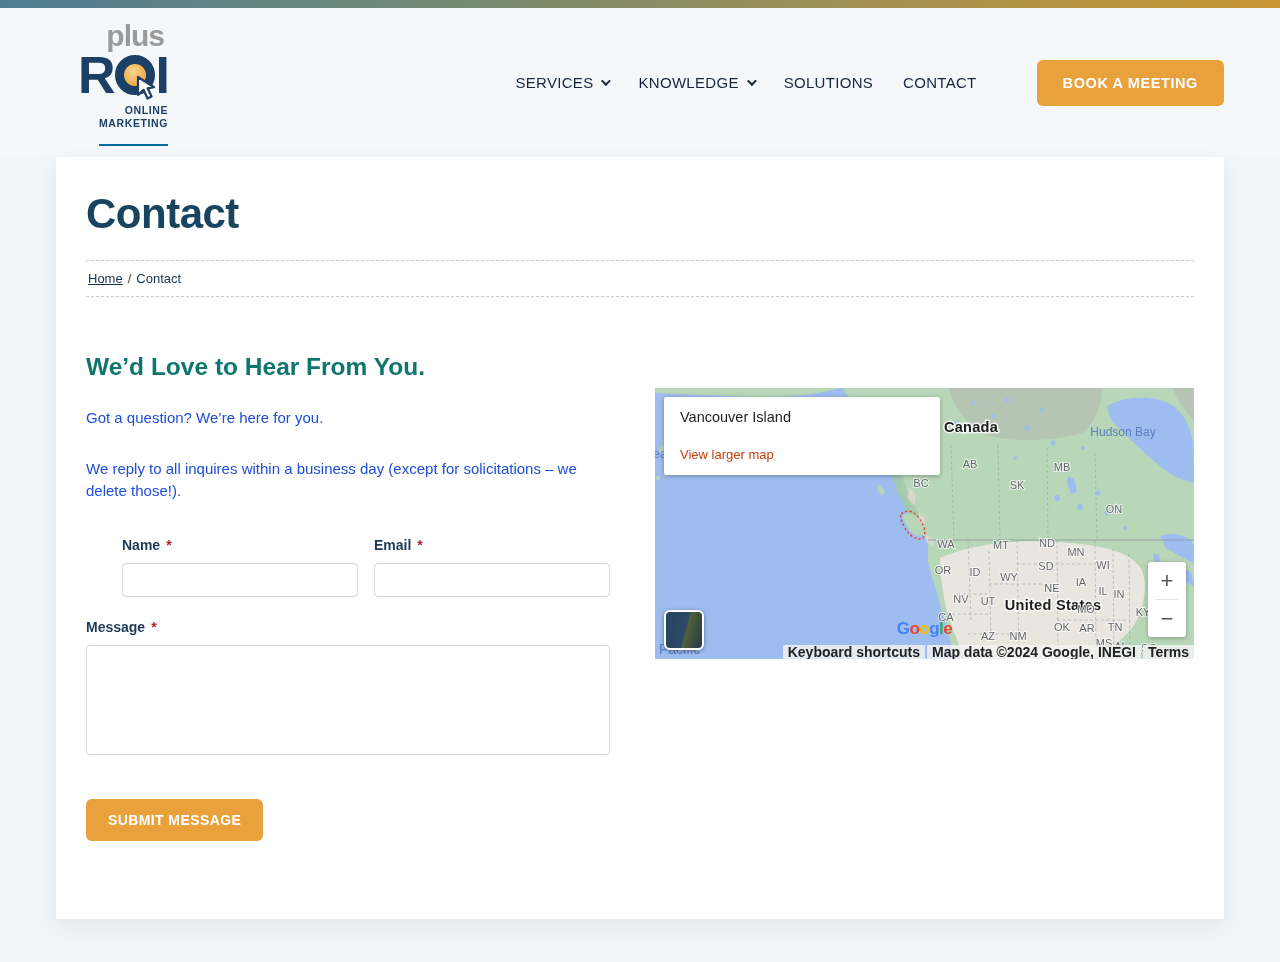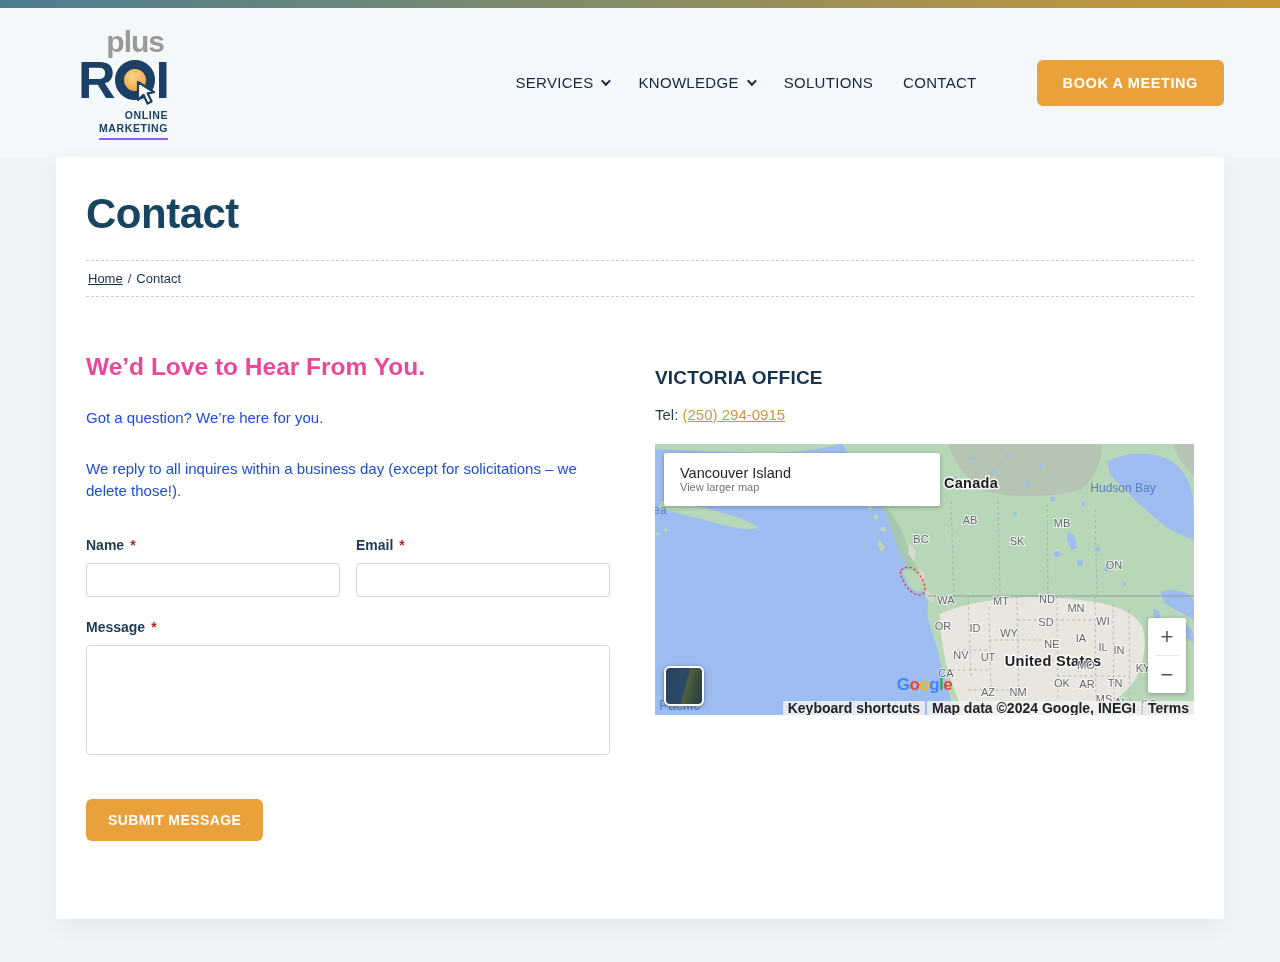--- a/index.html
+++ b/index.html
@@ -14,43 +14,43 @@
   
   .header { height:149px; background:#f4f8fa; display:flex; align-items:center; padding:0 56px; }
   .logo { display:flex; flex-direction:column; align-items:flex-end; width:112px; cursor:pointer; margin-top:4px; }
   .logo-plus { color:#9a9a9a; font-size:30px; font-weight:700; line-height:0.85; margin-right:4px; letter-spacing:-1px; }
   .logo-roi { display:flex; align-items:center; color:#1c3f66; font-weight:800; font-size:52px; line-height:1; letter-spacing:-2px; }
   .roi-o { width:40px; height:40px; border:9px solid #1c3f66; border-radius:50%;
     background:radial-gradient(circle at 42% 35%,#f8d48e 0%,#f3b95f 45%,#e8a23c 100%);
     margin:0 1px; position:relative; }
   .cursor-arrow { position:absolute; right:-14px; bottom:-16px; }
   .logo-tag { color:#1c3f66; font-size:10.5px; font-weight:700; letter-spacing:0.6px; line-height:1.25;
-    text-align:right; border-bottom:2px solid #8b5cf6; padding-bottom:3px; margin-top:3px; }
+    text-align:right; border-bottom:2px solid #0369a1; padding-bottom:14px; margin-top:3px; }
   .nav { margin-left:auto; display:flex; align-items:center; gap:30px; }
   .nav-item { color:#14273f; font-weight:400; font-size:15px; letter-spacing:0.3px; cursor:pointer;
     display:flex; align-items:center; white-space:nowrap; }
   .chev { width:7px; height:7px; border-right:2px solid #14273f; border-bottom:2px solid #14273f;
     transform:rotate(45deg) translateY(-2px); display:inline-block; margin-left:8px; }
   .cta-btn { background:#e9a13b; color:#fff; font-weight:700; font-size:14.5px; letter-spacing:0.6px;
     border:none; border-radius:6px; padding:15px 26px; margin-left:30px; cursor:pointer;
     font-family:inherit; }
   
   .card { width:1168px; margin:0 auto; background:#fff; padding:31px 30px 78px;
     box-shadow:0 8px 22px rgba(30,60,90,.07); }
   .page-title { color:#17455f; font-size:42px; font-weight:700; letter-spacing:-0.5px; margin:2px 0 22px; }
   .breadcrumb { border-top:1px dashed #c8cdd2; border-bottom:1px dashed #c8cdd2; padding:10px 2px;
     font-size:13px; color:#16324c; }
   .breadcrumb a { color:#16324c; text-decoration:underline; cursor:pointer; }
   .breadcrumb .sep { margin:0 5px; color:#444; }
   .content { display:flex; align-items:flex-start; margin-top:56px; }
   
   .left-col { width:524px; margin-right:45px; }
-  .intro-heading { color:#ec4899; font-size:24.5px; font-weight:700; margin-bottom:26px; }
+  .intro-heading { color:#0f766e; font-size:24.5px; font-weight:700; margin-bottom:26px; }
   .intro-p { color:#1d4ed8; font-size:15px; line-height:1.5; margin-bottom:28px; }
-  .form-grid { display:flex; gap:16px; margin-top:34px; }
+  .form-grid { display:flex; gap:16px; margin-top:34px;margin-left:36px; }
   .field { flex:1; }
   .field-label { color:#1d3a56; font-size:14px; font-weight:700; margin-bottom:10px; }
   .req { color:#b32424; margin-left:6px; font-weight:700; }
   .text-input { width:100%; height:34px; border:1px solid #d4d4d4; border-radius:4px; padding:0 8px;
     font-family:inherit; font-size:14px; color:#333; background:#fff; }
   .message-block { margin-top:22px; }
   .textarea-input { width:100%; height:110px; border:1px solid #d4d4d4; border-radius:4px; padding:8px;
     font-family:inherit; font-size:14px; color:#333; resize:none; background:#fff; }
   .submit-btn { margin-top:40px; background:#e9a13b; color:#fff; border:none; border-radius:6px;
     padding:13px 22px; font-size:14px; font-weight:700; letter-spacing:0.4px; cursor:pointer;
@@ -66,21 +66,21 @@
   .map { position:relative; width:539px; height:271px; margin-top:21px; overflow:hidden; background:#9dbdf0; cursor:grab; }
   .map svg { display:block; }
   .m-state { font-size:11px; fill:#63666a; text-anchor:middle; paint-order:stroke; stroke:rgba(255,255,255,.7); stroke-width:2px; }
   .m-country { font-size:14.5px; fill:#1d1d1d; font-weight:700; letter-spacing:0.3px; text-anchor:middle;
     paint-order:stroke; stroke:rgba(255,255,255,.8); stroke-width:3px; }
   .m-water-lbl { font-size:12px; fill:#5a7fc0; text-anchor:middle; }
   .m-pacific { font-size:14px; fill:#5a7fc0; }
   .map-info-card { position:absolute; left:9px; top:9px; width:276px; background:#fff; padding:12px 16px 13px;
     box-shadow:0 1px 4px rgba(0,0,0,.3); border-radius:2px; }
   .map-info-title { font-size:14.5px; color:#1f1f1f; }
-  .map-info-link { font-size:11px; color:#737373; margin-top:0; cursor:pointer; }
+  .map-info-link { font-size:13px; color:#c2410c; margin-top:22px; cursor:pointer; }
   .sat-thumb { position:absolute; left:9px; bottom:9px; width:40px; height:40px; border:2px solid #fff;
     border-radius:6px; box-shadow:0 1px 4px rgba(0,0,0,.4); cursor:pointer;
     background:linear-gradient(105deg,#27425f 0%,#2c4a68 52%,#51603f 56%,#3a4f3a 75%,#233a52 100%); }
   .google-logo { position:absolute; left:50%; transform:translateX(-50%); bottom:20px; font-size:17px;
     font-weight:700; letter-spacing:-0.5px; cursor:pointer; }
   .g-blue { color:#4285F4; } .g-red { color:#EA4335; } .g-yellow { color:#FBBC05; } .g-green { color:#34A853; }
   .map-attrib { position:absolute; right:0; bottom:0; display:flex; gap:2px; font-size:14px; color:#222;font-weight:bold; }
   .map-attrib span { background:rgba(242,242,242,.85); padding:1px 5px; line-height:12px; white-space:nowrap; }
   .zoom-ctl { position:absolute; right:8px; top:174px; width:38px; background:#fff; border-radius:3px;
     box-shadow:0 1px 4px rgba(0,0,0,.3); display:flex; flex-direction:column; align-items:stretch; }
@@ -164,27 +164,20 @@
             <span>Message</span><span class="req">*</span>
           </div>
           <textarea class="textarea-input" style=""></textarea>
         </div>
         <button class="submit-btn">SUBMIT MESSAGE</button>
       </form>
     </section>
 
     <section class="right-col">
       <div class="offices">
-        <div class="office">
-          <h3 class="office-name">VICTORIA OFFICE</h3>
-          <div class="office-tel">
-            <span>Tel:</span>
-            <a>(250) 294-0915</a>
-          </div>
-        </div>
       </div>
 
       <div class="map">
         <svg width="539" height="271" viewBox="0 0 539 271">
 
           <rect x="0" y="0" width="539" height="271" fill="#9dbdf0"></rect>
 
           <path fill="#b8d6b8" d="M187,0 C192,8 198,14 203,20 C210,29 214,33 221,41 C226,47 229,52 227,58
             C233,66 238,74 243,83 C247,90 248,95 245,100 C250,108 254,114 256,120 C254,125 255,128 259,133
             C263,139 267,145 271,152 C275,160 272,166 273,173 C275,184 279,194 282,204 C284,214 287,224 290,234

